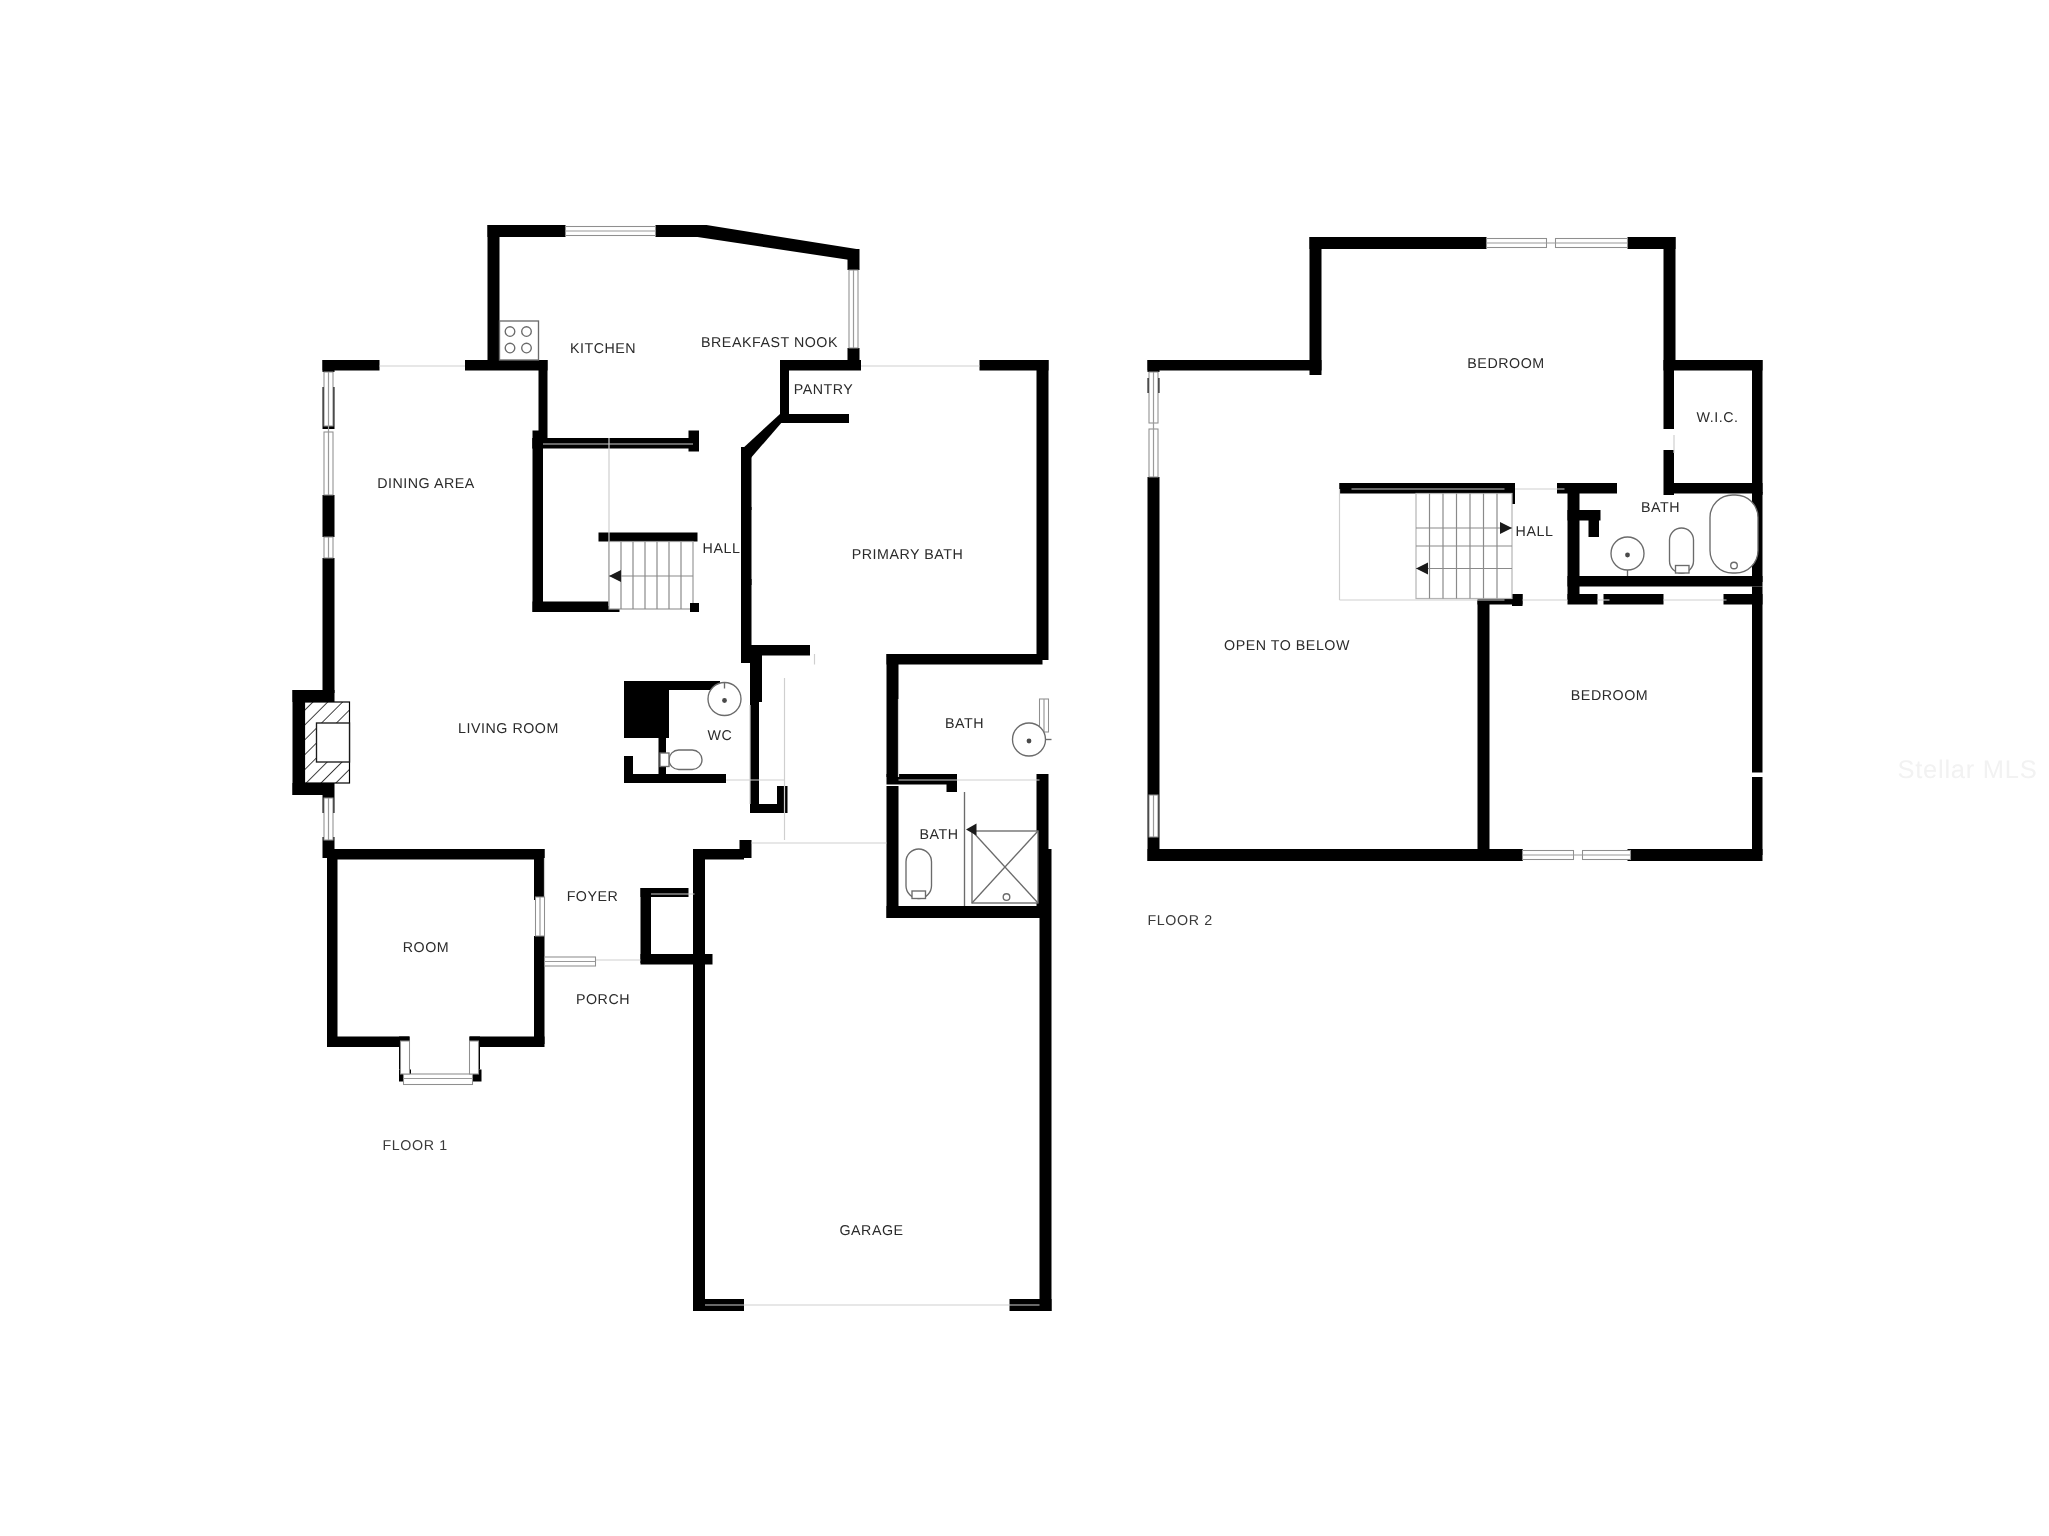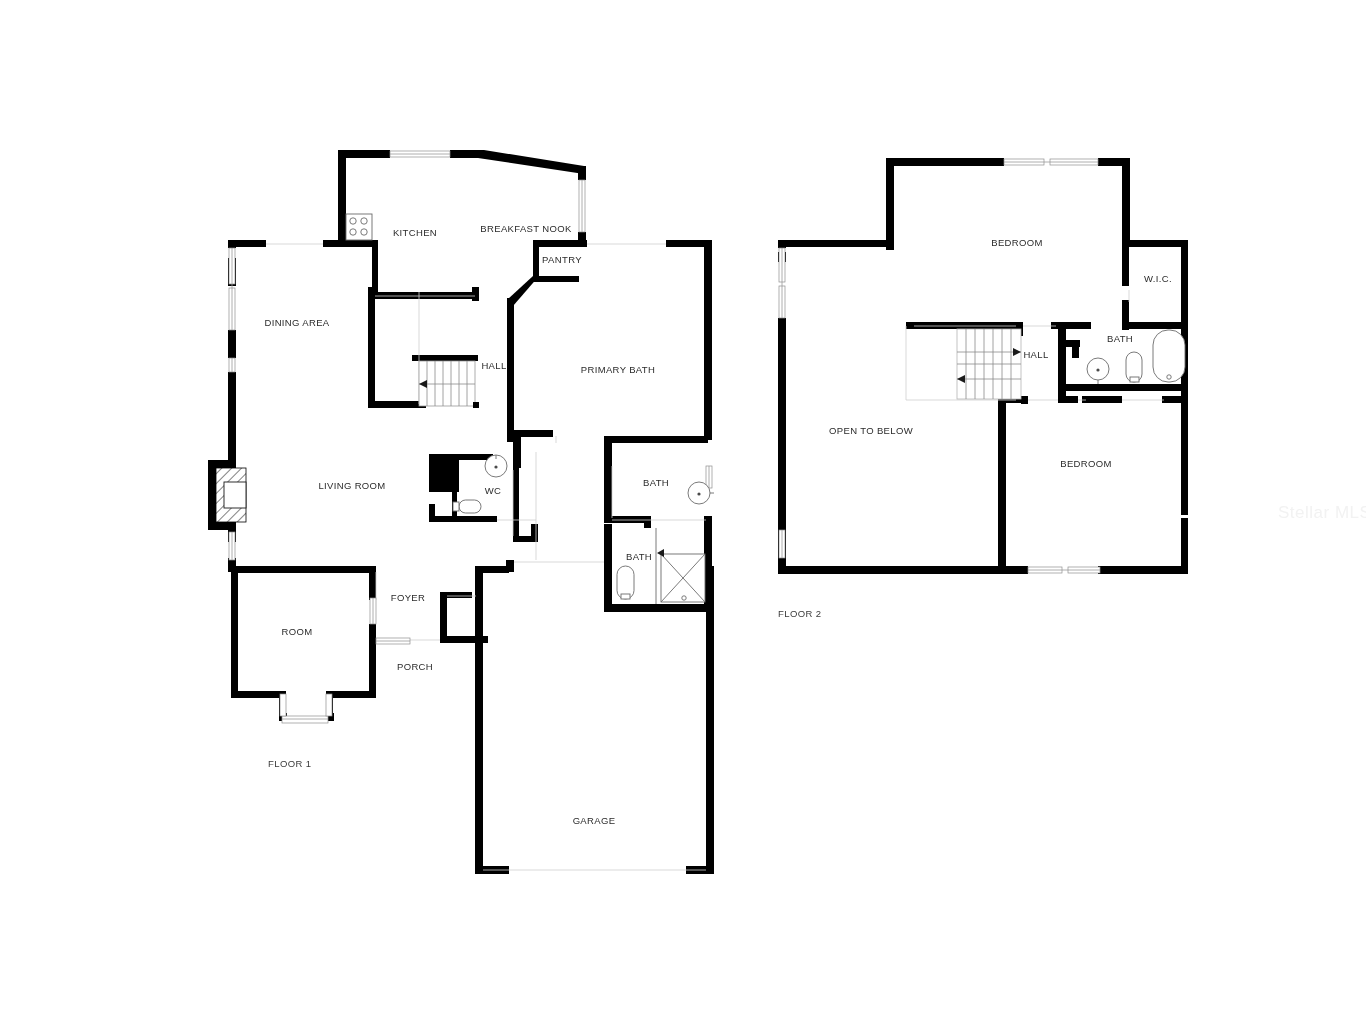--- a/index.html
+++ b/index.html
@@ -3,21 +3,21 @@
 <meta charset="utf-8">
 <title>Floor Plan</title>
 <style>
   html,body{margin:0;padding:0;background:#ffffff;}
   body{
     width:1366px;height:1024px;
     font-family:"Liberation Sans", sans-serif;
     overflow:hidden;
     position:relative;
   }
-  #plan-root{position:absolute;left:16px;top:0;width:1238px;height:1024px;}
+  #plan-root{position:absolute;left:3px;top:0;width:1238px;height:1024px;}
   svg#floorplan{display:block;width:1366px;height:1024px;}
   .rm-label{
     font-family:"Liberation Sans", sans-serif;
     font-size:9.5px;
     fill:#2b2b2b;
     letter-spacing:0.35px;
     text-anchor:middle;
     dominant-baseline:middle;
   }
   .floor-label{

